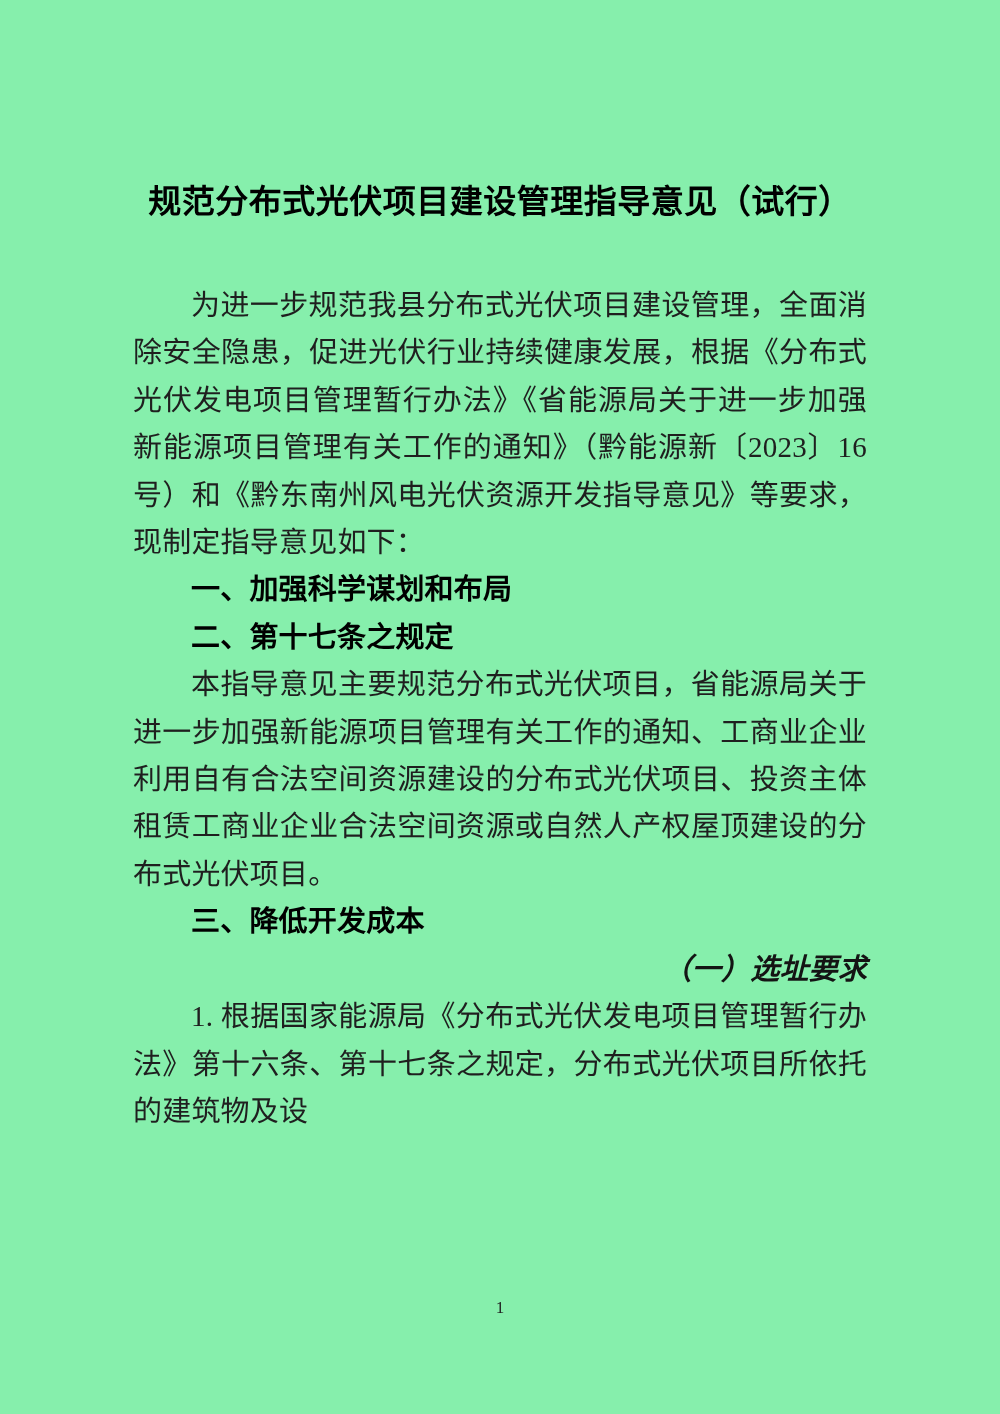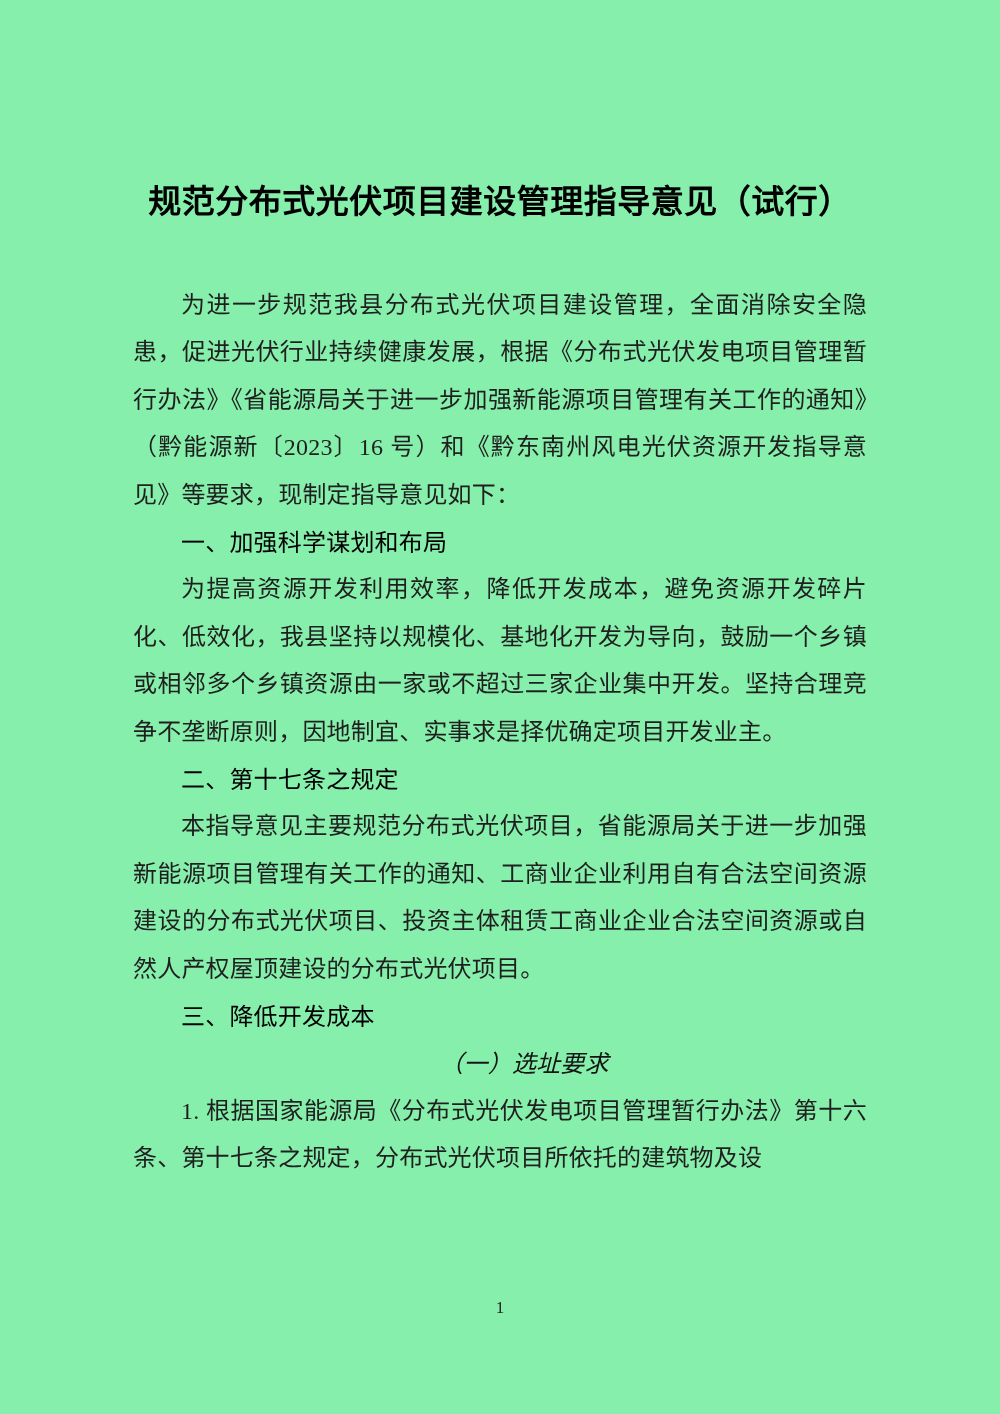--- a/index.html
+++ b/index.html
@@ -28,40 +28,40 @@
     font-size: 33px;
     line-height: 44px;
     color: #000000;
     text-align: center;
     letter-spacing: 0.5px;
     margin: 0 0 58px 0;
     white-space: nowrap;
   }
   .para {
     font-family: "Liberation Serif", serif;
-    font-size: 24px;
+    font-size: 29px;
     line-height: 47.4px;
     color: #1f1f1f;
     text-align: justify;
     text-justify: inter-ideograph;
     text-indent: 2em;
     margin: 0;
     letter-spacing: 0.2px;
   }
   .para.heading {
     font-family: "Liberation Sans", sans-serif;
-    font-weight: normal;
+    font-weight: bold;
     color: #000000;
     text-align: left;
   }
   .para.subheading {
     font-style: italic;
-    font-weight: normal;
+    font-weight: bold;
     color: #141414;
-    text-align: center;
+    text-align: right;
   }
   .page-number {
     position: absolute;
     left: 0;
     top: 1298px;
     width: 100%;
     text-align: center;
     font-family: "Liberation Serif", serif;
     font-size: 17px;
     color: #222222;
@@ -71,21 +71,20 @@
 <body>
 
 <div class="page">
   <div class="content">
     <h1 class="doc-title">规范分布式光伏项目建设管理指导意见（试行）</h1>
 
     <p class="para">为进一步规范我县分布式光伏项目建设管理，全面消除安全隐患，促进光伏行业持续健康发展，根据《分布式光伏发电项目管理暂行办法》《省能源局关于进一步加强新能源项目管理有关工作的通知》（黔能源新〔2023〕16 号）和《黔东南州风电光伏资源开发指导意见》等要求，现制定指导意见如下：</p>
 
     <p class="para heading">一、加强科学谋划和布局</p>
 
-    <p class="para">为提高资源开发利用效率，降低开发成本，避免资源开发碎片化、低效化，我县坚持以规模化、基地化开发为导向，鼓励一个乡镇或相邻多个乡镇资源由一家或不超过三家企业集中开发。坚持合理竞争不垄断原则，因地制宜、实事求是择优确定项目开发业主。</p>
 
     <p class="para heading">二、第十七条之规定</p>
 
     <p class="para">本指导意见主要规范分布式光伏项目，省能源局关于进一步加强新能源项目管理有关工作的通知、工商业企业利用自有合法空间资源建设的分布式光伏项目、投资主体租赁工商业企业合法空间资源或自然人产权屋顶建设的分布式光伏项目。</p>
 
     <p class="para heading">三、降低开发成本</p>
 
     <p class="para subheading">（一）选址要求</p>
 
     <p class="para">1. 根据国家能源局《分布式光伏发电项目管理暂行办法》第十六条、第十七条之规定，分布式光伏项目所依托的建筑物及设</p>

